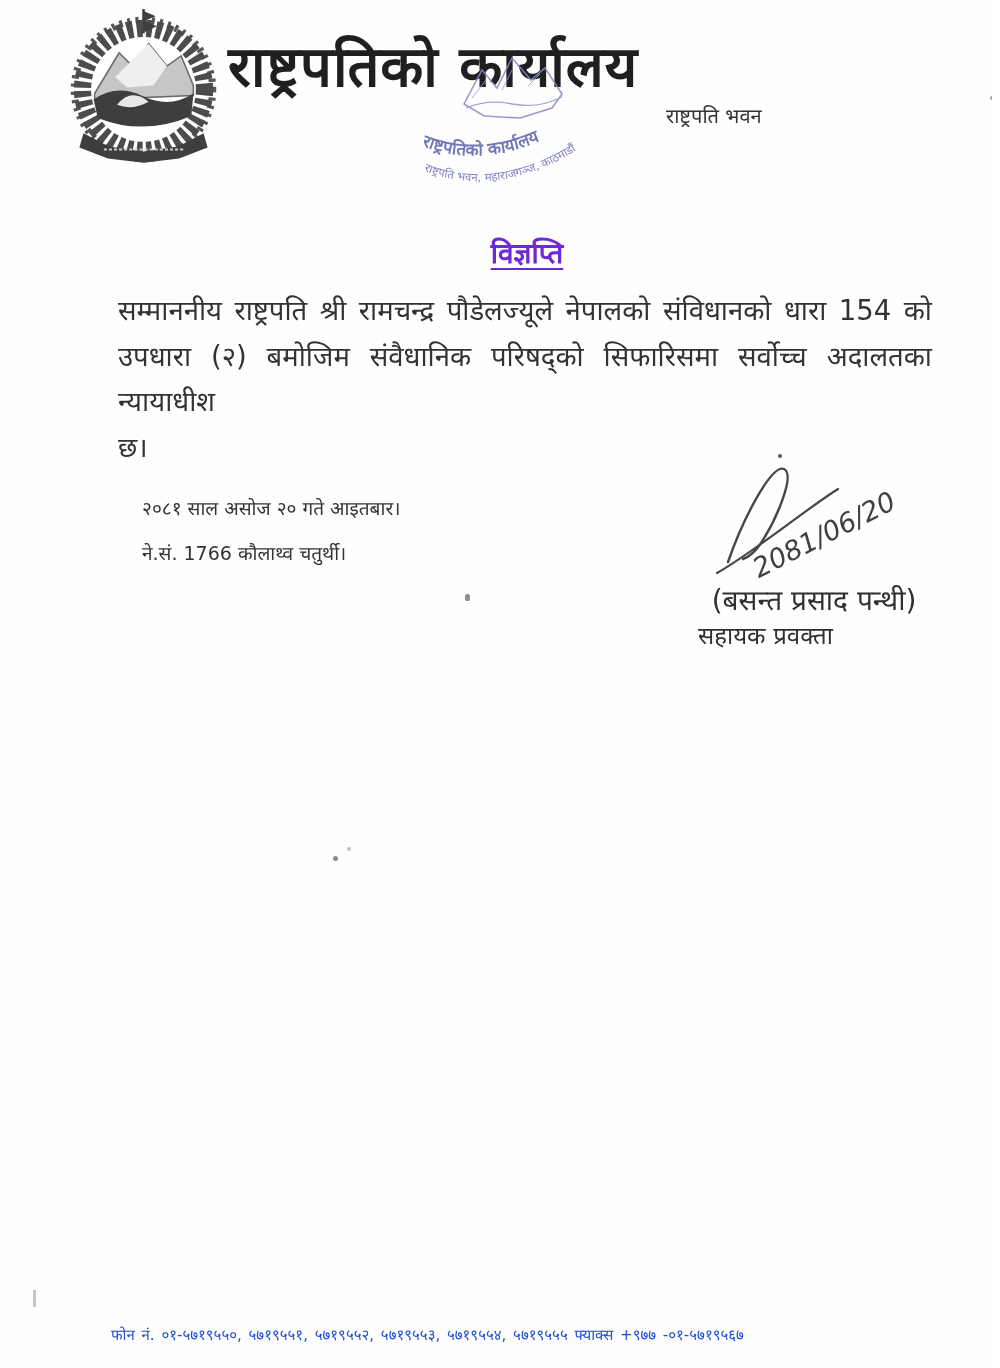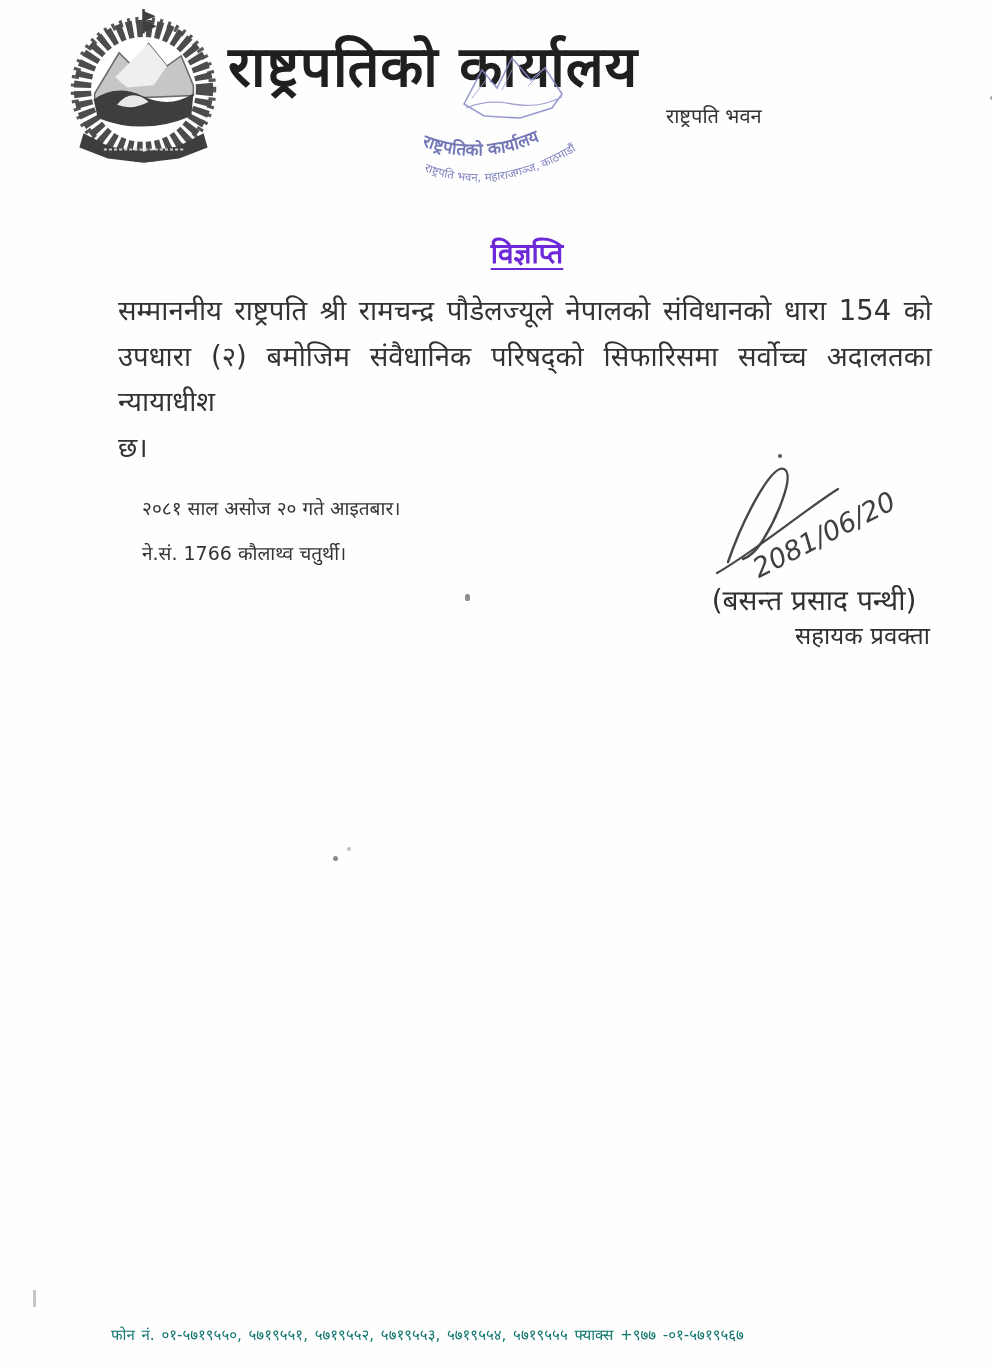--- a/index.html
+++ b/index.html
@@ -57,26 +57,26 @@
   .signature-svg {
     position: absolute; left: 712px; top: 446px;
     width: 196px; height: 134px;
   }
   .sig-name {
     position: absolute; left: 698px; top: 580px; width: 232px;
     text-align: center; font-size: 28px; color: #303030; white-space: nowrap;
   }
   .sig-desig {
     position: absolute; left: 698px; top: 618px; width: 232px;
-    text-align: right; font-size: 24px; color: #303030;
+    text-align: left; font-size: 24px; color: #303030;
   }
   
   .footer-contact {
     position: absolute; left: 111px; top: 1324px;
-    font-size: 15px; color: #0f766e; word-spacing: 2px; white-space: nowrap;
+    font-size: 15px; color: #1d4ed8; word-spacing: 2px; white-space: nowrap;
   }
   
   .speck { position: absolute; border-radius: 50%; background: #8a8a8a; }
   .speck.s1 { left: 333px; top: 856px; width: 5px; height: 5px; }
   .speck.s2 { left: 347px; top: 847px; width: 4px; height: 4px; background:#c2c2c2; }
   .speck.s3 { left: 465px; top: 594px; width: 5px; height: 7px; background:#8f8f8f; border-radius:40%; }
   .speck.s4 { left: 990px; top: 96px; width: 5px; height: 4px; background:#a8a8a8; }
   .edge-mark { position: absolute; left: 33px; top: 1290px; width: 3px; height: 17px; background:#c6c6c6; }
 </style>
 </head>

